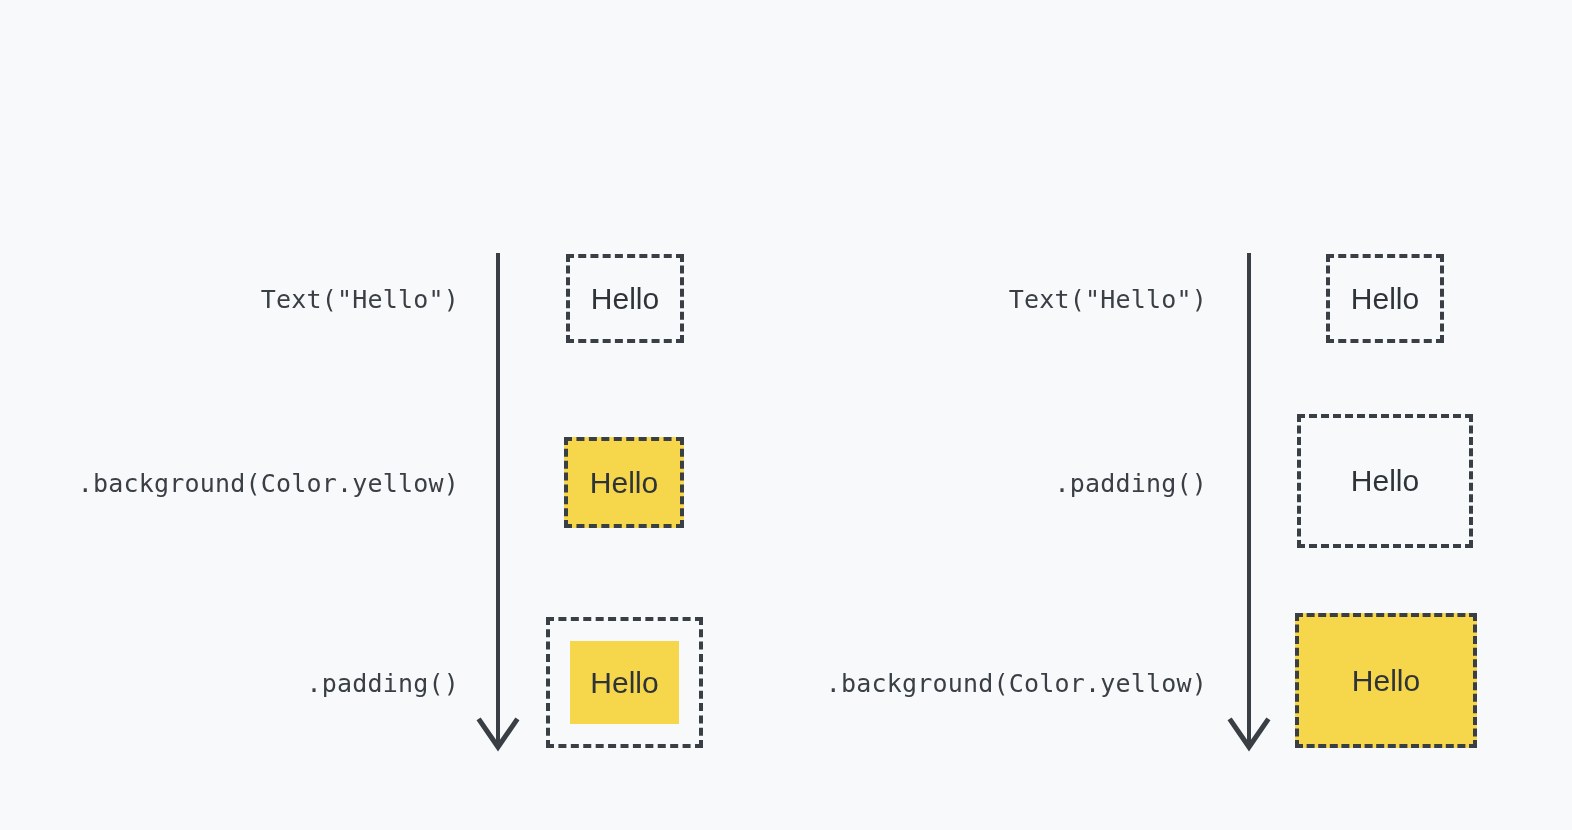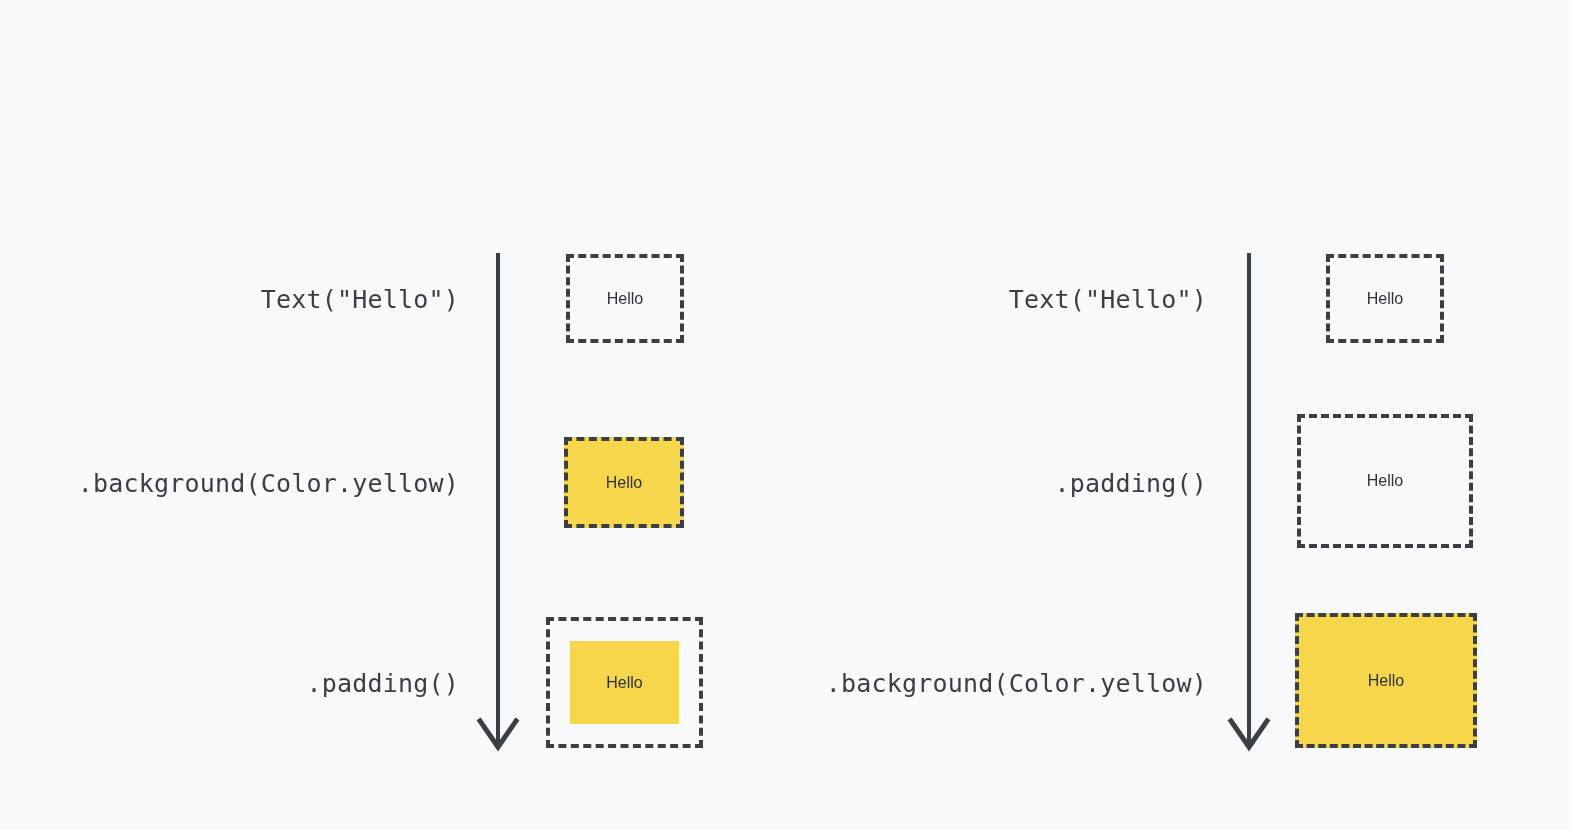--- a/index.html
+++ b/index.html
@@ -48,21 +48,21 @@
     justify-content: center;
   }
   .box-dashed {
     border: 4px dashed #3A3F45;
   }
   .box-fill {
     background: #F6D64B;
   }
   .box-label {
     font-family: "Liberation Sans", sans-serif;
-    font-size: 16px;
+    font-size: 30px;
     color: #2E3338;
     line-height: 1;
     user-select: none;
   }
   
   .inner-fill {
     position: absolute;
     background: #F6D64B;
     display: flex;
     align-items: center;

